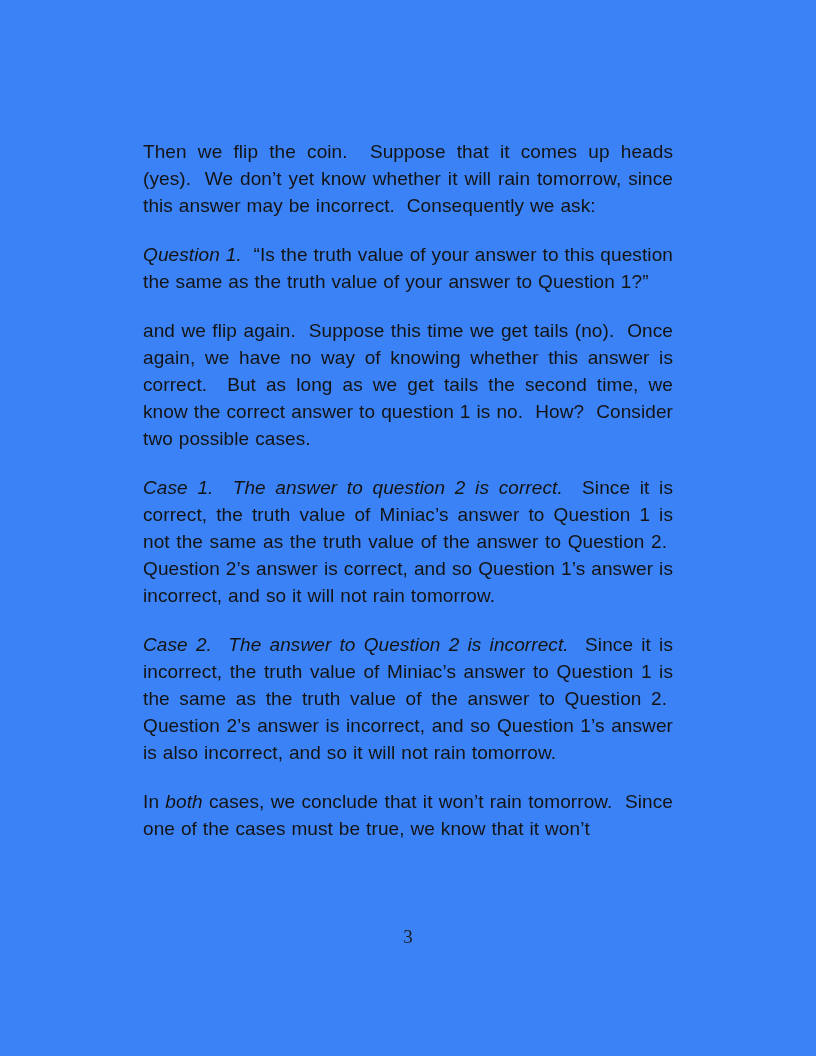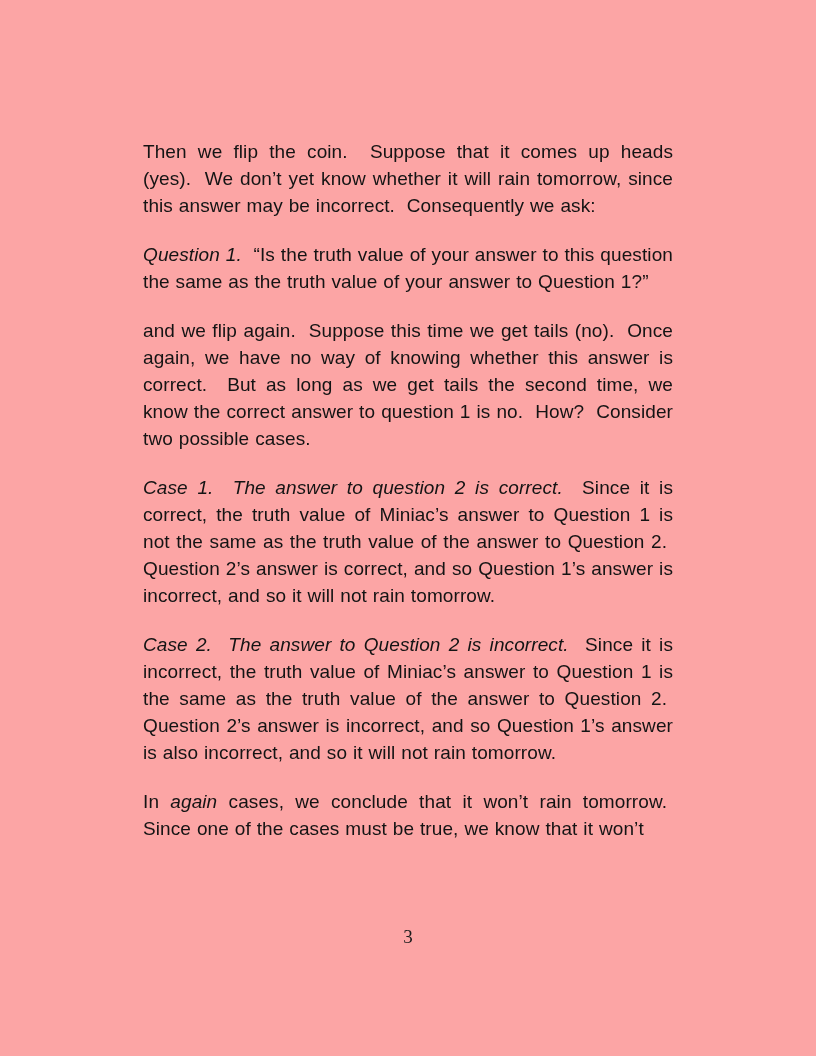--- a/index.html
+++ b/index.html
@@ -4,21 +4,21 @@
 <style>
   html, body {
     margin: 0;
     padding: 0;
     background: #ffffff;
   }
   .page {
     position: relative;
     width: 816px;
     height: 1056px;
-    background: #fca5a5;
+    background: #3b82f6;
     overflow: hidden;
     color: #141414;
     font-family: "Liberation Sans", "DejaVu Sans", sans-serif;
   }
   .textblock {
     position: absolute;
     left: 143px;
     top: 138px;
     width: 530px;
     font-size: 19px;
@@ -48,16 +48,16 @@
 </head>
 <body>
 
 <div class="page">
   <div class="textblock" id="paragraphs">
       <p class="para"><span class="seg">Then we flip the coin.&nbsp; Suppose that it comes up heads (yes).&nbsp; We don’t yet know whether it will rain tomorrow, since this answer may be incorrect.&nbsp; Consequently we ask:</span></p>
       <p class="para"><span class="seg italic">Question 1.</span><span class="seg">&nbsp; “Is the truth value of your answer to this question the same as the truth value of your answer to Question 1?”</span></p>
       <p class="para"><span class="seg">and we flip again.&nbsp; Suppose this time we get tails (no).&nbsp; Once again, we have no way of knowing whether this answer is correct.&nbsp; But as long as we get tails the second time, we know the correct answer to question 1 is no.&nbsp; How?&nbsp; Consider two possible cases.</span></p>
       <p class="para"><span class="seg italic">Case 1.&nbsp; The answer to question 2 is correct.</span><span class="seg">&nbsp; Since it is correct, the truth value of Miniac’s answer to Question 1 is not the same as the truth value of the answer to Question 2.&nbsp; Question 2’s answer is correct, and so Question 1’s answer is incorrect, and so it will not rain tomorrow.</span></p>
       <p class="para"><span class="seg italic">Case 2.&nbsp; The answer to Question 2 is incorrect.</span><span class="seg">&nbsp; Since it is incorrect, the truth value of Miniac’s answer to Question 1 is the same as the truth value of the answer to Question 2.&nbsp; Question 2’s answer is incorrect, and so Question 1’s answer is also incorrect, and so it will not rain tomorrow.</span></p>
-      <p class="para"><span class="seg">In </span><span class="seg italic">again</span><span class="seg"> cases, we conclude that it won’t rain tomorrow.&nbsp; Since one of the cases must be true, we know that it won’t</span></p>
+      <p class="para"><span class="seg">In </span><span class="seg italic">both</span><span class="seg"> cases, we conclude that it won’t rain tomorrow.&nbsp; Since one of the cases must be true, we know that it won’t</span></p>
     </div>
   <div class="pagenum">3</div>
 </div>
 
 </body></html>

